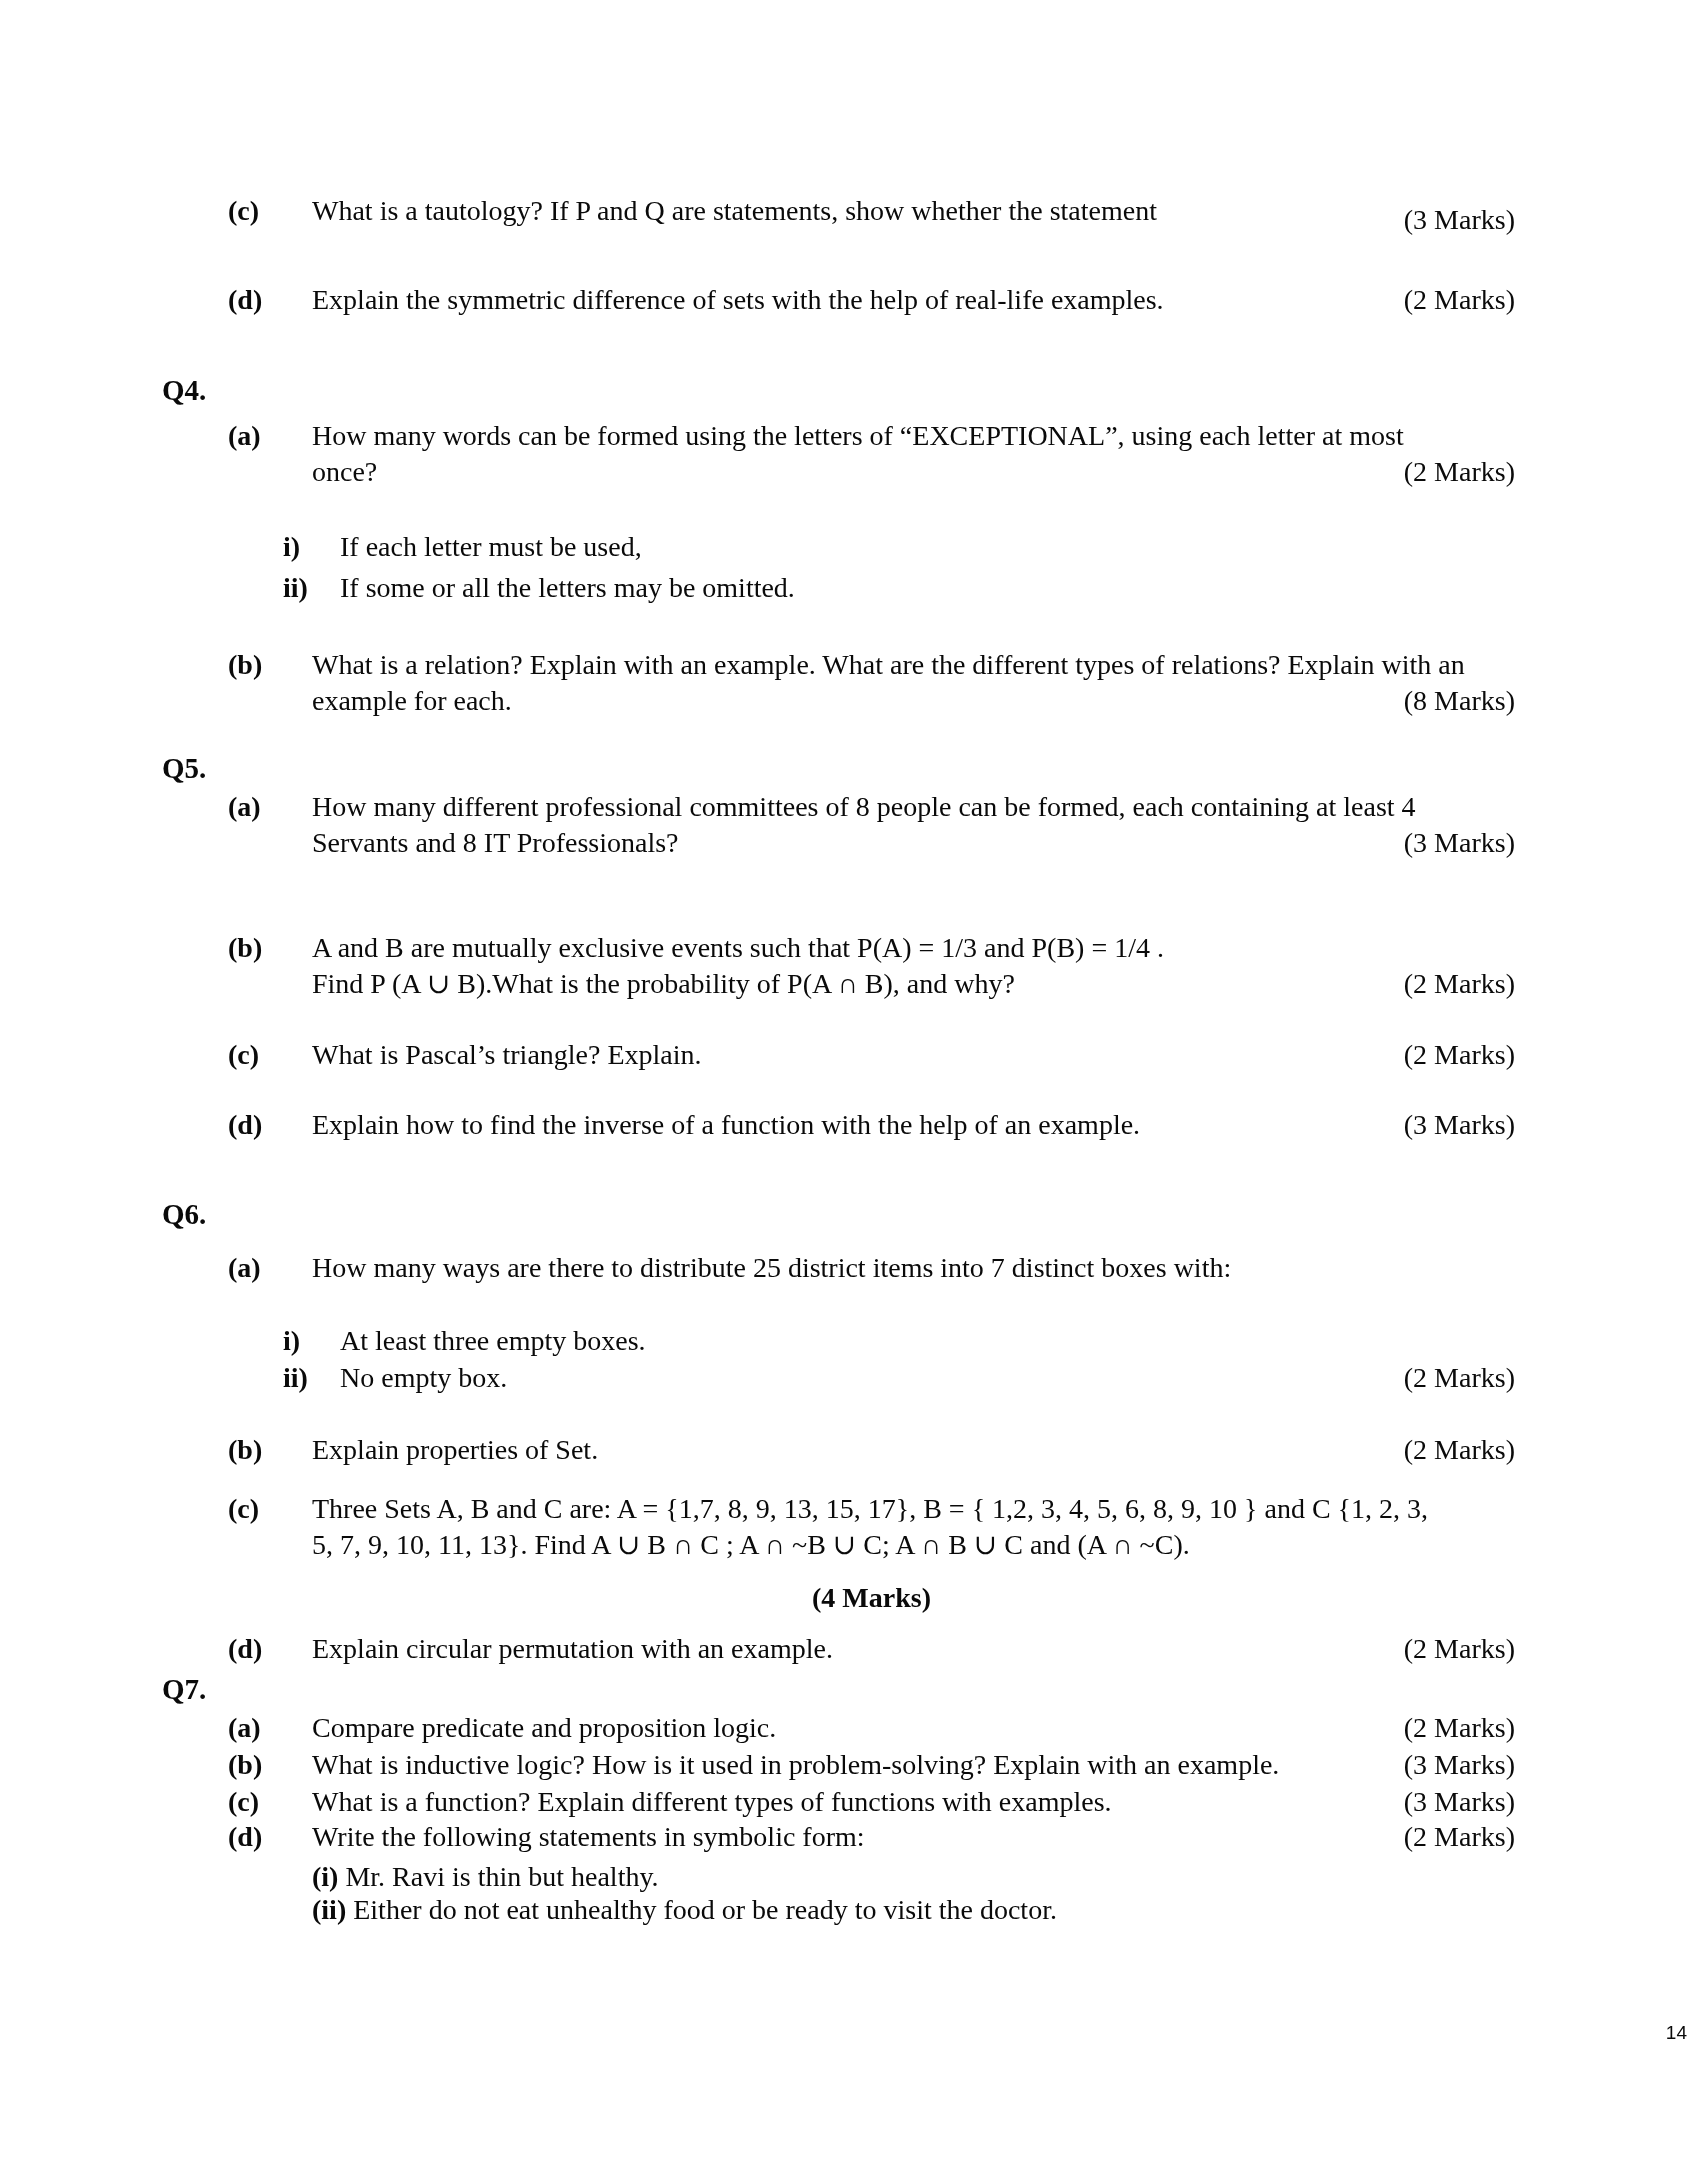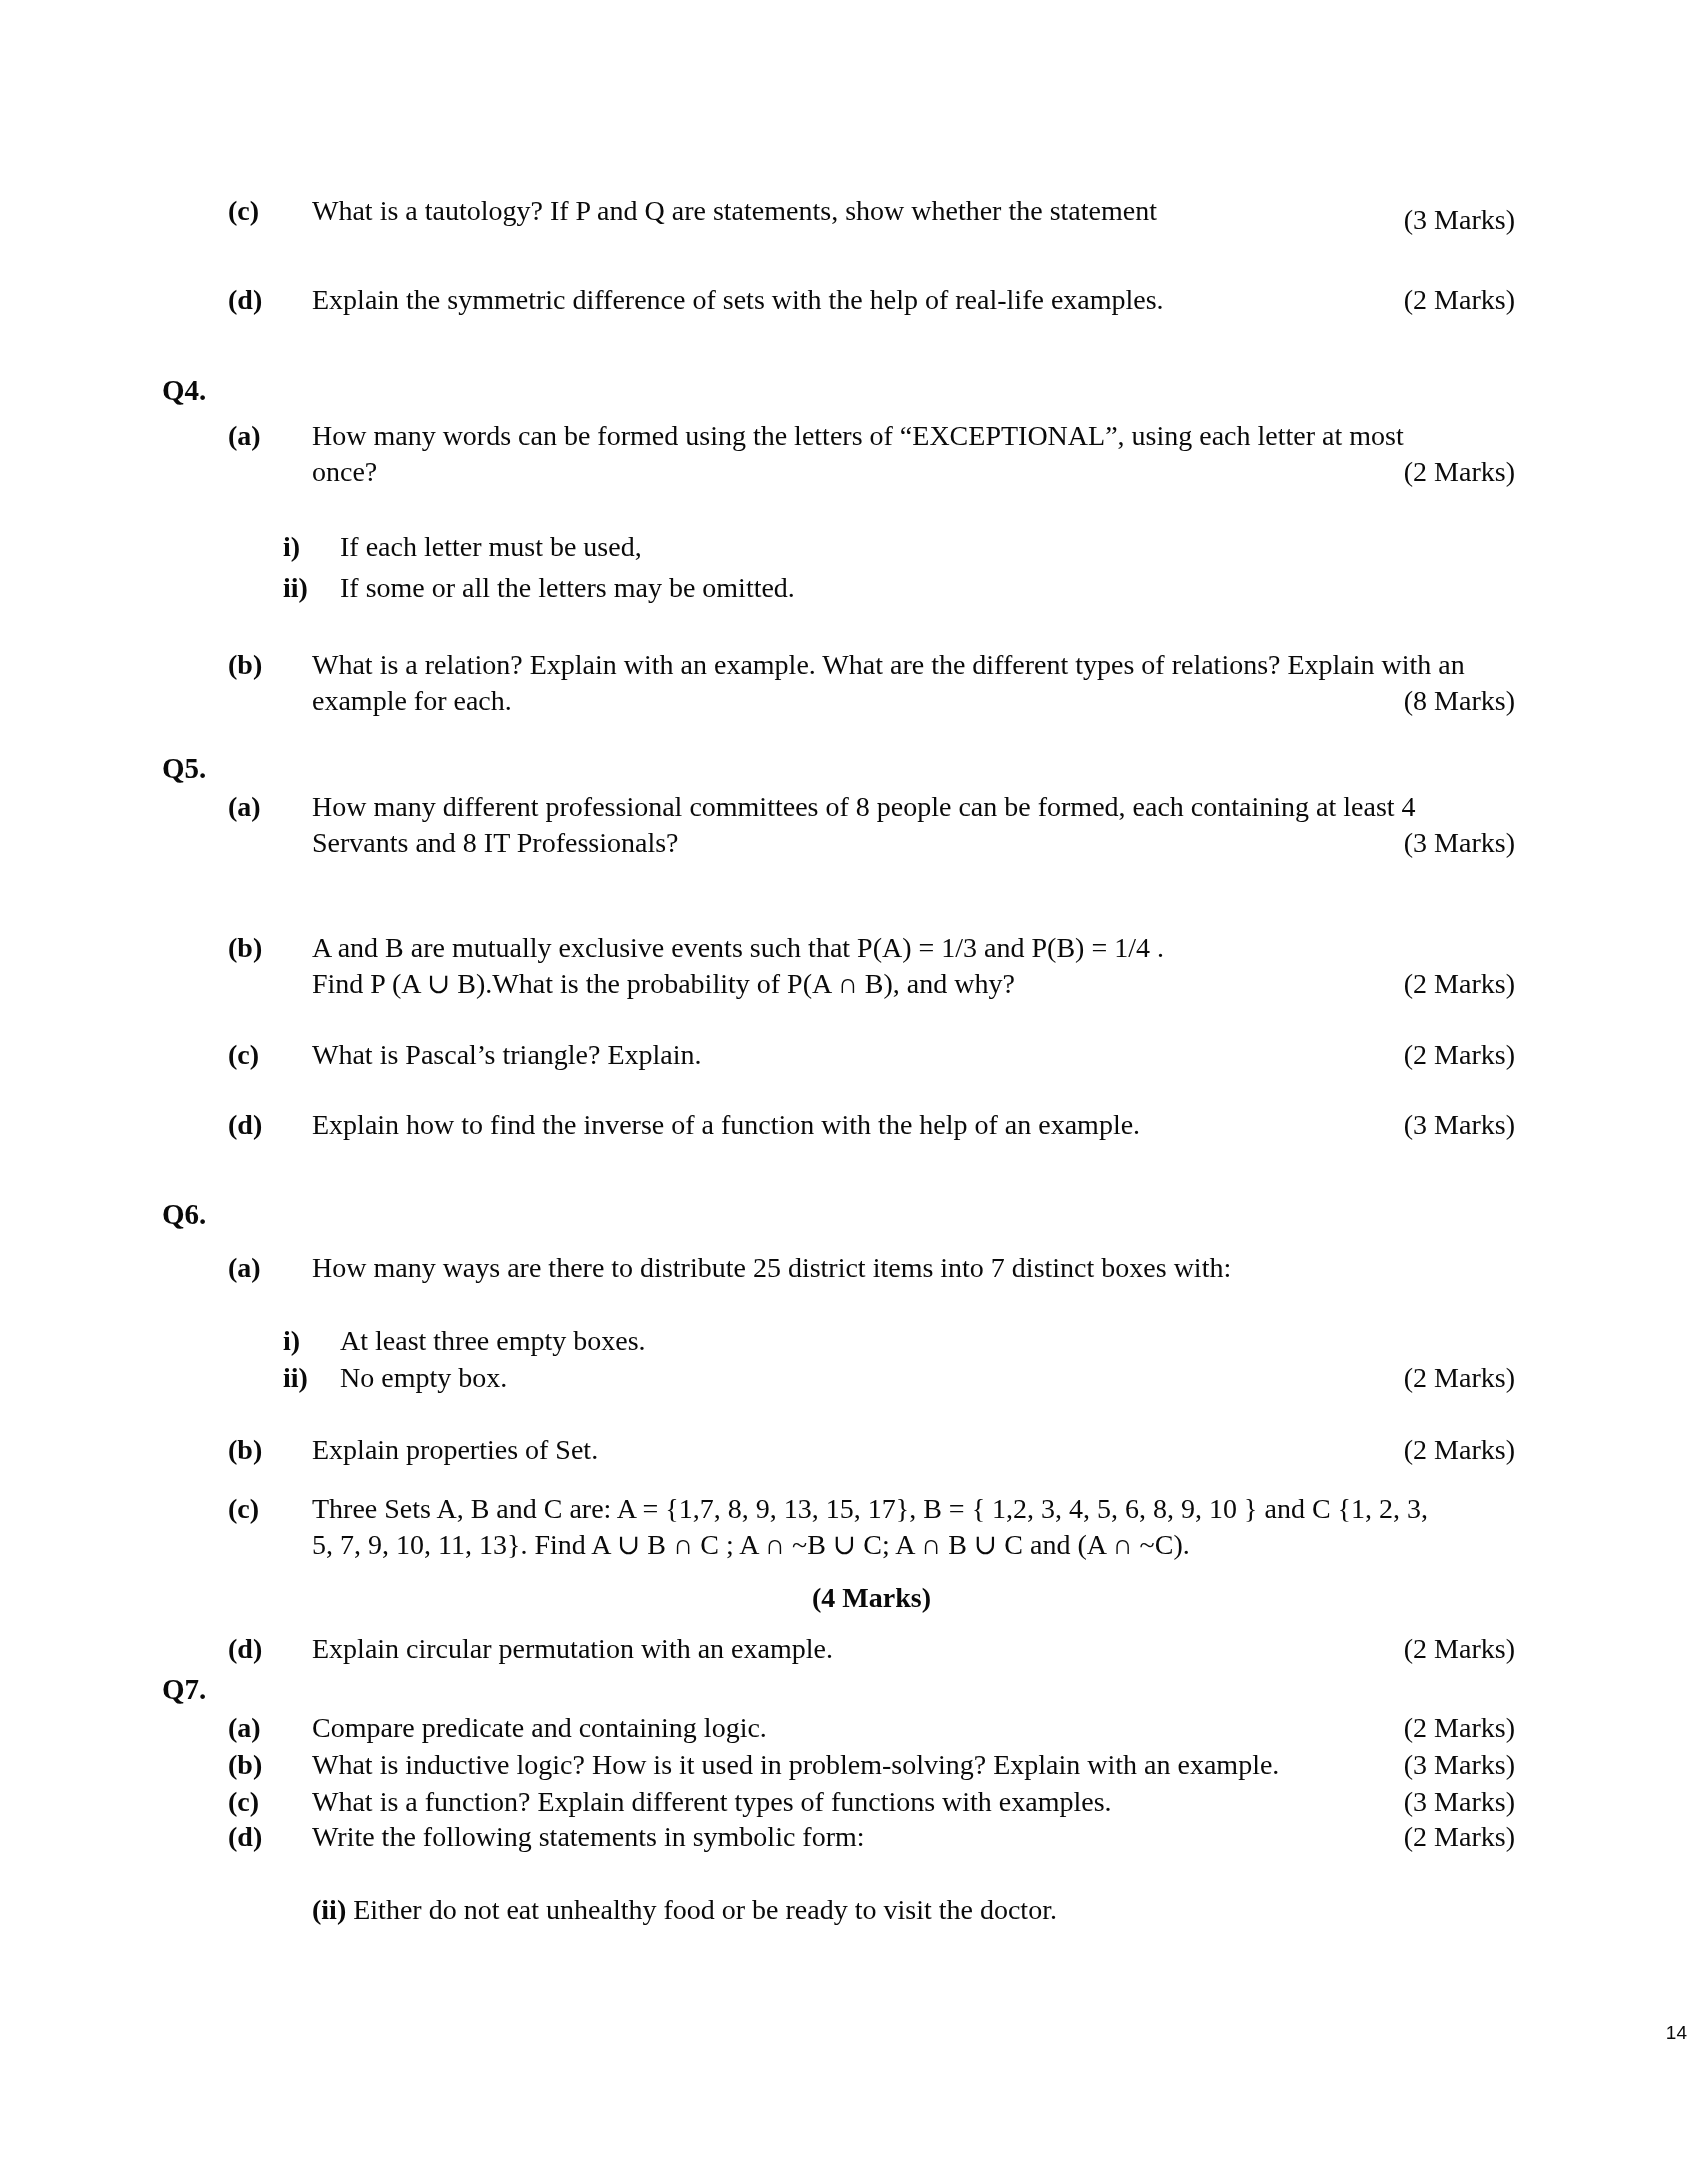--- a/index.html
+++ b/index.html
@@ -169,21 +169,21 @@
       <span class="ln">Explain circular permutation with an example.</span>
     </div>
     <span class="marks">(2 Marks)</span>
   </div>
 
   <span class="qlabel" style="top:1671px">Q7.</span>
 
   <div class="row" style="top:1710px">
     <span class="mk">(a)</span>
     <div class="tx">
-      <span class="ln">Compare predicate and containing logic.</span>
+      <span class="ln">Compare predicate and proposition logic.</span>
     </div>
     <span class="marks">(2 Marks)</span>
   </div>
 
   <div class="row" style="top:1747px">
     <span class="mk">(b)</span>
     <div class="tx">
       <span class="ln">What is inductive logic? How is it used in problem-solving? Explain with an example.</span>
     </div>
     <span class="marks">(3 Marks)</span>
@@ -198,20 +198,25 @@
   </div>
 
   <div class="row" style="top:1819px">
     <span class="mk">(d)</span>
     <div class="tx">
       <span class="ln">Write the following statements in symbolic form:</span>
     </div>
     <span class="marks">(2 Marks)</span>
   </div>
 
+  <div class="row" style="top:1859px">
+    <div class="tx">
+      <span class="ln"><span class="inlinemk">(i)</span><span> Mr.  Ravi is thin but healthy.</span></span>
+    </div>
+  </div>
   <div class="row" style="top:1892px">
     <div class="tx">
       <span class="ln"><span class="inlinemk">(ii)</span><span> Either do not eat unhealthy food or be ready to visit the doctor.</span></span>
     </div>
   </div>
 
   <div class="footer" style="top:2017px">14</div>
 
 </div>
 

